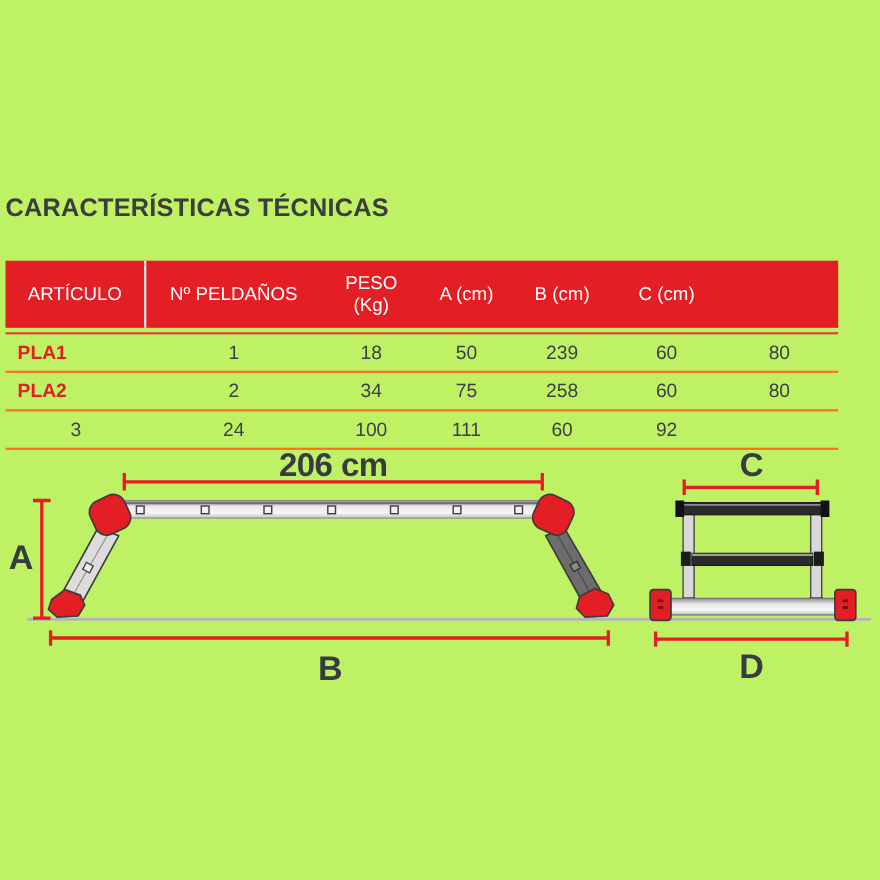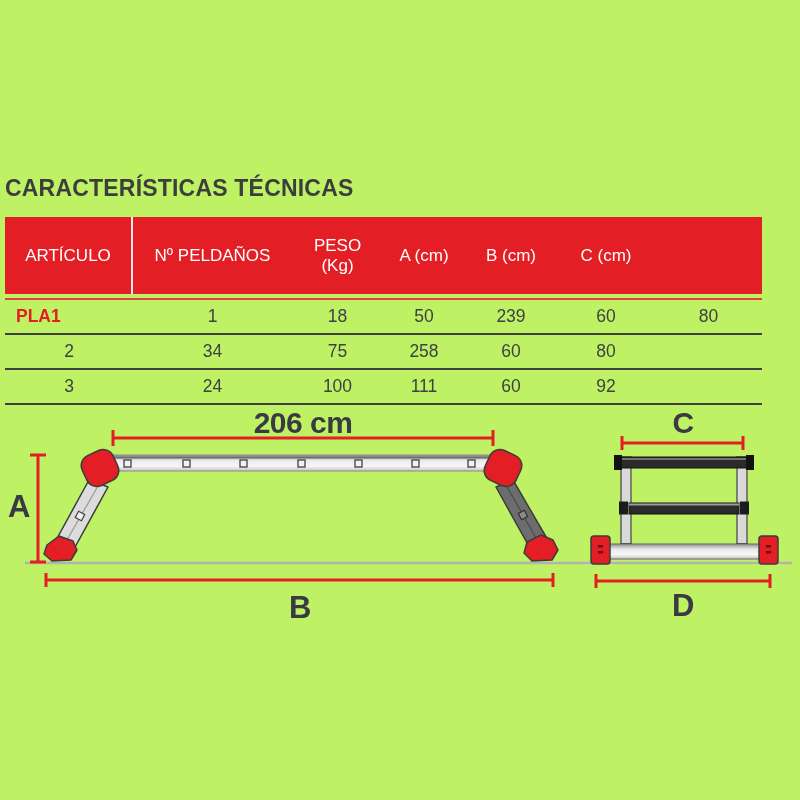--- a/index.html
+++ b/index.html
@@ -8,32 +8,32 @@
     font-family:"Liberation Sans", sans-serif;
   }
   .title{
     position:absolute;left:5px;top:175px;margin:0;
     font-size:23px;font-weight:bold;color:#3d3d3d;letter-spacing:.2px;
   }
   
   .spec-table{position:absolute;left:5px;top:217px;width:757px;}
   .thead{
     display:grid;grid-template-columns:128px 159px 91px 82px 92px 98px 107px;
-    background:#e31e24;height:77px;color:#ffffff;
+    background:#e31e24;height:61px;color:#ffffff;margin-top:20px;
   }
   .th{
     display:flex;align-items:center;justify-content:center;text-align:center;
     font-size:17px;line-height:1.15;
   }
   .th.article{border-right:2px solid #f8eaea;}
   .th.peso{flex-direction:column;}
   .tbody{margin-top:4px;}
   .tr{
     display:grid;grid-template-columns:128px 159px 91px 82px 92px 98px 107px;
-    height:33px;align-items:center;border-bottom:2px solid #404040;
+    height:33px;align-items:center;border-bottom:2px solid #f97316;
     font-size:17.5px;color:#3f4045;
   }
   .tr:first-child{border-top:2px solid #e2403e;}
   .td{text-align:center;}
   .td.article{display:flex;align-items:center;justify-content:flex-start;padding-left:11px;gap:26px;}
   .pla{color:#e31e24;font-weight:bold;font-size:17.5px;}
   .camera{display:inline-block;cursor:pointer;}
   
   .diagram{position:absolute;left:0;top:395px;}
   .dim-line{stroke:#e31e24;stroke-width:3;}
@@ -69,20 +69,23 @@
         </div>
         <div class="td">1</div>
         <div class="td">18</div>
         <div class="td">50</div>
         <div class="td">239</div>
         <div class="td">60</div>
         <div class="td">80</div>
       </div>
 
       <div class="tr">
+        <div class="td article">
+          <span class="pla">PLA2</span>
+        </div>
         <div class="td">2</div>
         <div class="td">34</div>
         <div class="td">75</div>
         <div class="td">258</div>
         <div class="td">60</div>
         <div class="td">80</div>
       </div>
 
       <div class="tr">
         <div class="td">3</div>

